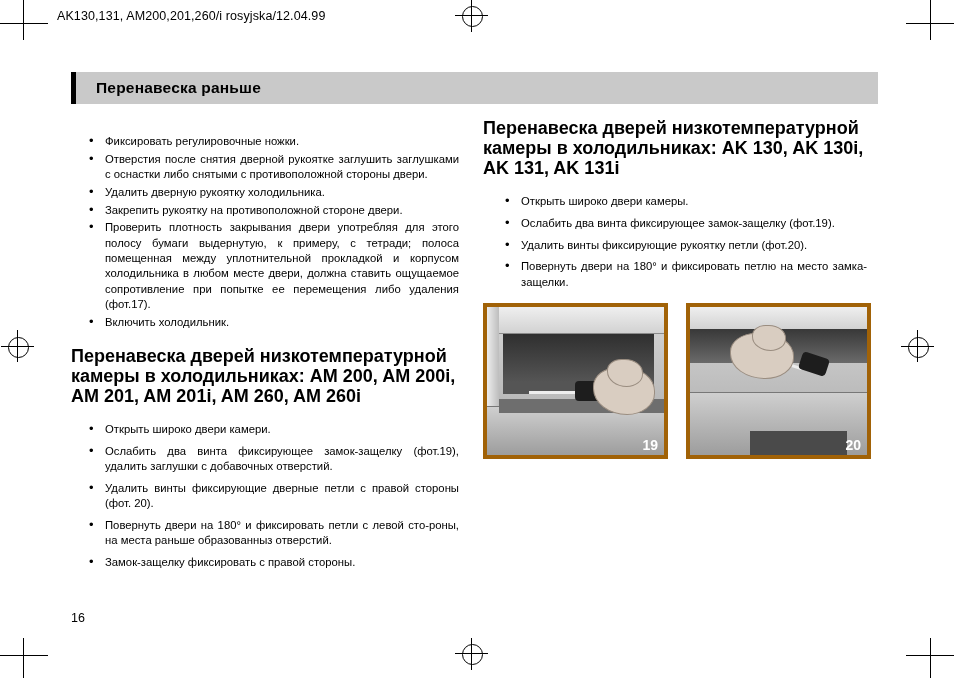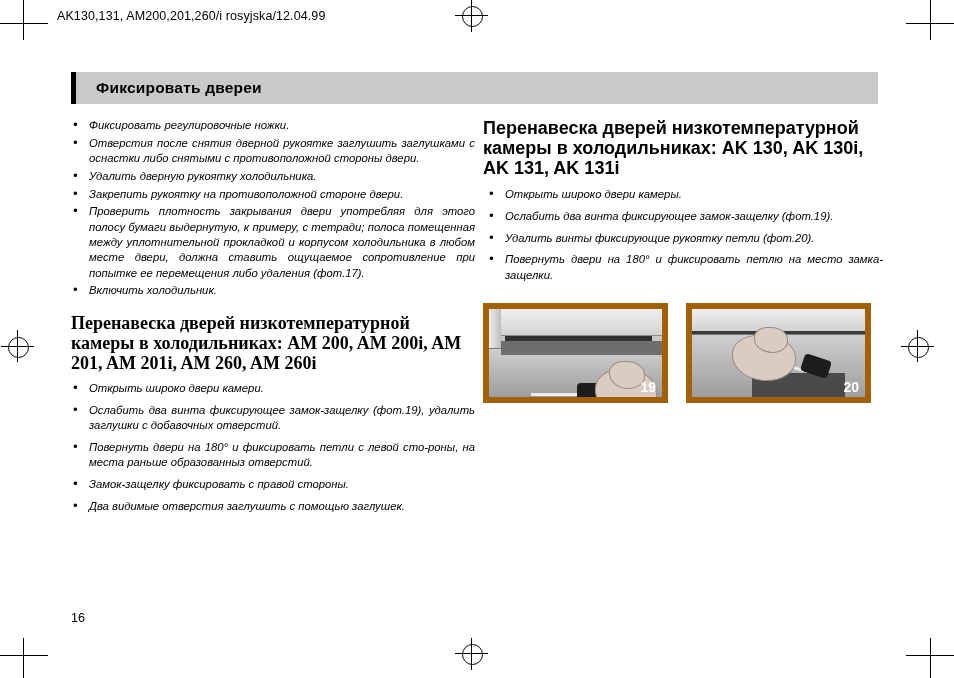--- a/index.html
+++ b/index.html
@@ -71,23 +71,22 @@
   .col-right {
     position: absolute;
     left: 483px;
     top: 118px;
     width: 400px;
   }
 
   
   ul.bullets {
     list-style: none;
-    margin: 0;
+    margin: 16px;
     padding: 0;
-    font-style: italic;
   }
   ul.bullets li {
     position: relative;
     padding-left: 22px;
     font-size: 11.3px;
     line-height: 15.3px;
     margin-bottom: 2.5px;
     text-align: justify;
   }
   ul.bullets li::before {
@@ -103,42 +102,41 @@
 
   
   .subhead {
     font-size: 18px;
     font-weight: bold;
     line-height: 20px;
     margin: 14px 0 8px 0;
   }
   .subhead.left-pad {
     padding-left: 4px;
-    font-family: Liberation Serif, serif;
   }
   .subhead.rt {
     margin-top: 0;
     margin-bottom: 9px;
   }
 
   
   .photo-row {
     position: absolute;
     left: 483px;
     top: 303px;
     width: 388px;
     height: 136px;
     display: flex;
     gap: 18px;
   }
   .photo {
     position: relative;
     width: 185px;
-    height: 100px;
-    border: 6px solid #a16207;
+    height: 156px;
+    border: 4px solid #a16207;
     box-sizing: border-box;
     overflow: hidden;
     background: #b8b8b8;
   }
   .photo-num {
     position: absolute;
     right: 6px;
     bottom: 2px;
     color: #fff;
     font-size: 14px;
@@ -239,41 +237,41 @@
 <div class="reg-cross-h" style="left:1px; top:346px; width:33px; height:1px;"></div>
 <div class="reg-cross-v" style="left:17px; top:330px; width:1px; height:32px;"></div>
 
 <div class="reg-circle" style="left:908px; top:337px; width:19px; height:19px;"></div>
 <div class="reg-cross-h" style="left:901px; top:346px; width:33px; height:1px;"></div>
 <div class="reg-cross-v" style="left:917px; top:330px; width:1px; height:32px;"></div>
 
 <div class="doc-header">AK130,131, AM200,201,260/i rosyjska/12.04.99</div>
 
 <div class="title-bar">
-  <span class="title-text">Фиксировать двереи</span>
+  <span class="title-text">Перенавеска раньше</span>
 </div>
 
 <div class="col-left">
   <ul class="bullets">
     <li>Фиксировать регулировочные ножки.</li>
     <li>Отверстия после снятия дверной рукоятке заглушить заглушками с оснастки либо снятыми с противоположной стороны двери.</li>
     <li>Удалить дверную рукоятку холодильника.</li>
     <li>Закрепить рукоятку на противоположной стороне двери.</li>
     <li>Проверить плотность закрывания двери употребляя для этого полосу бумаги выдернутую, к примеру, с тетради; полоса помещенная между уплотнительной прокладкой и корпусом холодильника в любом месте двери, должна ставить ощущаемое сопротивление при попытке ее перемещения либо удаления (фот.17).</li>
     <li>Включить холодильник.</li>
   </ul>
 
   <div class="subhead left-pad">Перенавеска дверей низкотемпературной камеры в  холодильниках:  AM  200,  AM  200i,  AM  201,  AM 201i, AM 260, AM 260i</div>
 
   <ul class="bullets wide">
     <li>Открыть широко двери камери.</li>
     <li>Ослабить два винта фиксирующее замок-защелку (фот.19), удалить заглушки с добавочных отверстий.</li>
+    <li>Удалить винты фиксирующие дверные петли с правой стороны (фот. 20).</li>
     <li>Повернуть двери на 180° и фиксировать петли с левой сто-роны, на места раньше образованныз отверстий.</li>
     <li>Замок-защелку фиксировать с правой стороны.</li>
-    <li>Два видимые отверстия заглушить с помощью заглушек.</li>
   </ul>
 </div>
 
 <div class="col-right">
   <div class="subhead rt">Перенавеска дверей низкотемпературной камеры в  холодильниках: AK 130, AK 130i, AK 131, AK 131i</div>
   <ul class="bullets wide">
     <li>Открыть широко двери камеры.</li>
     <li>Ослабить два винта фиксирующее замок-защелку  (фот.19).</li>
     <li>Удалить винты фиксирующие рукоятку петли (фот.20).</li>
     <li>Повернуть двери на 180°  и фиксировать петлю на место замка-защелки.</li>

